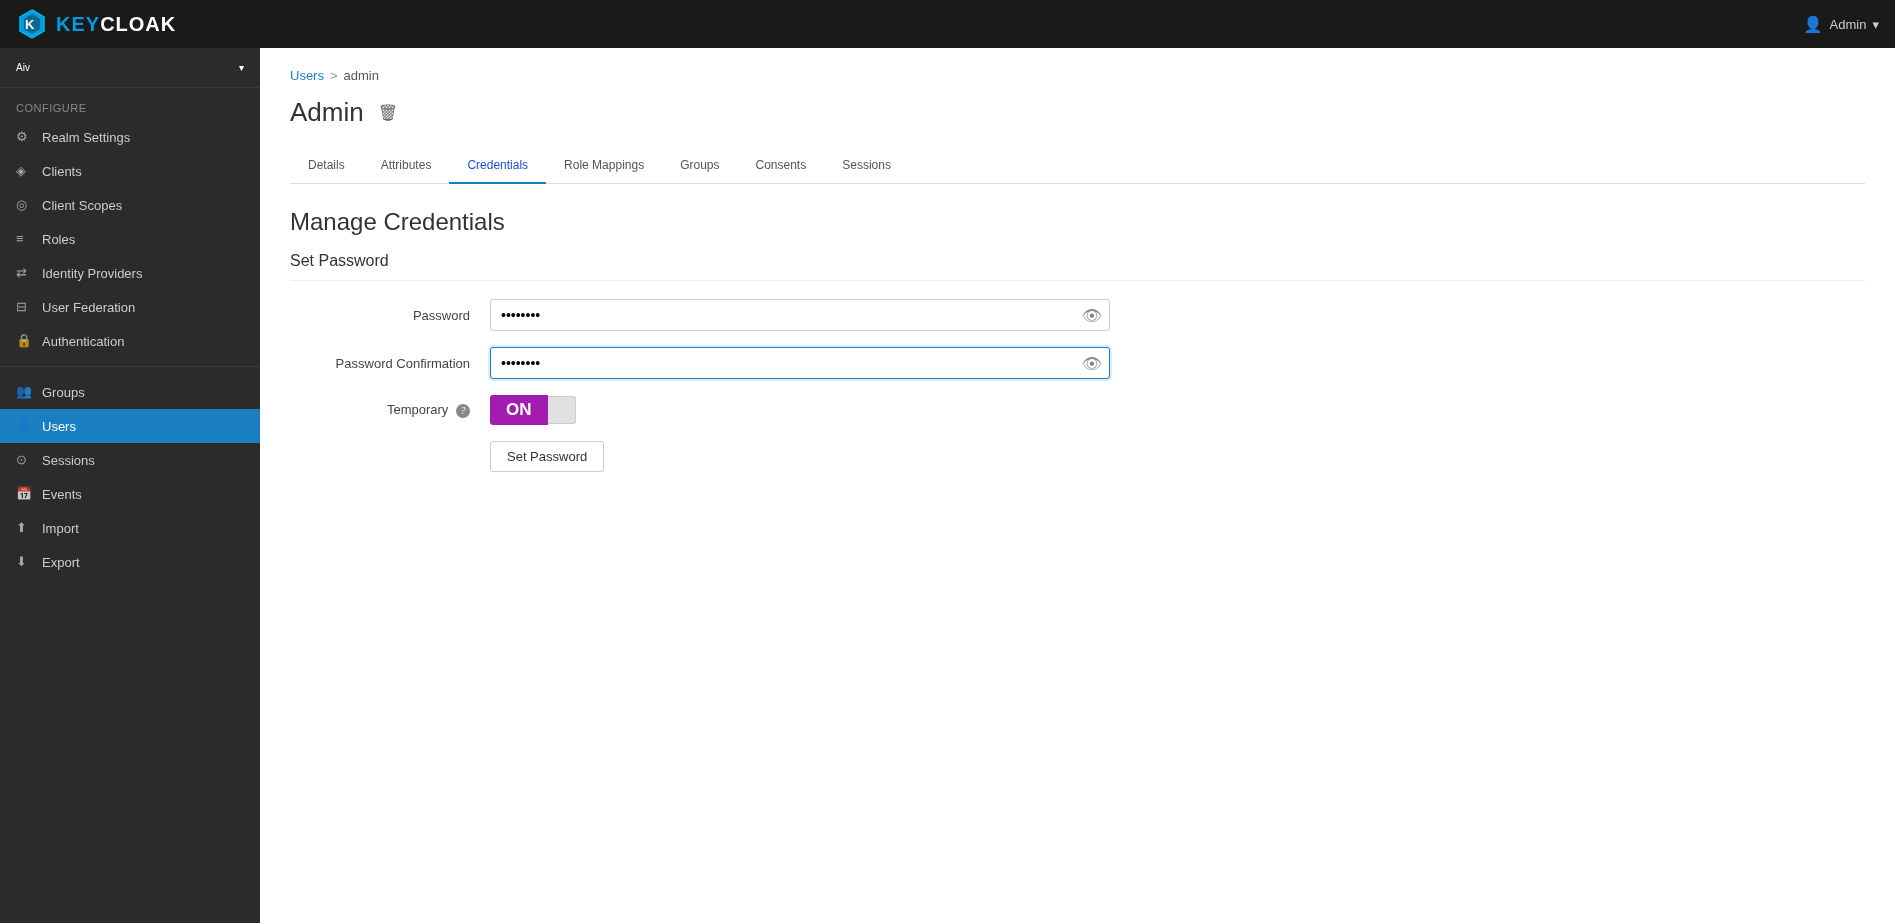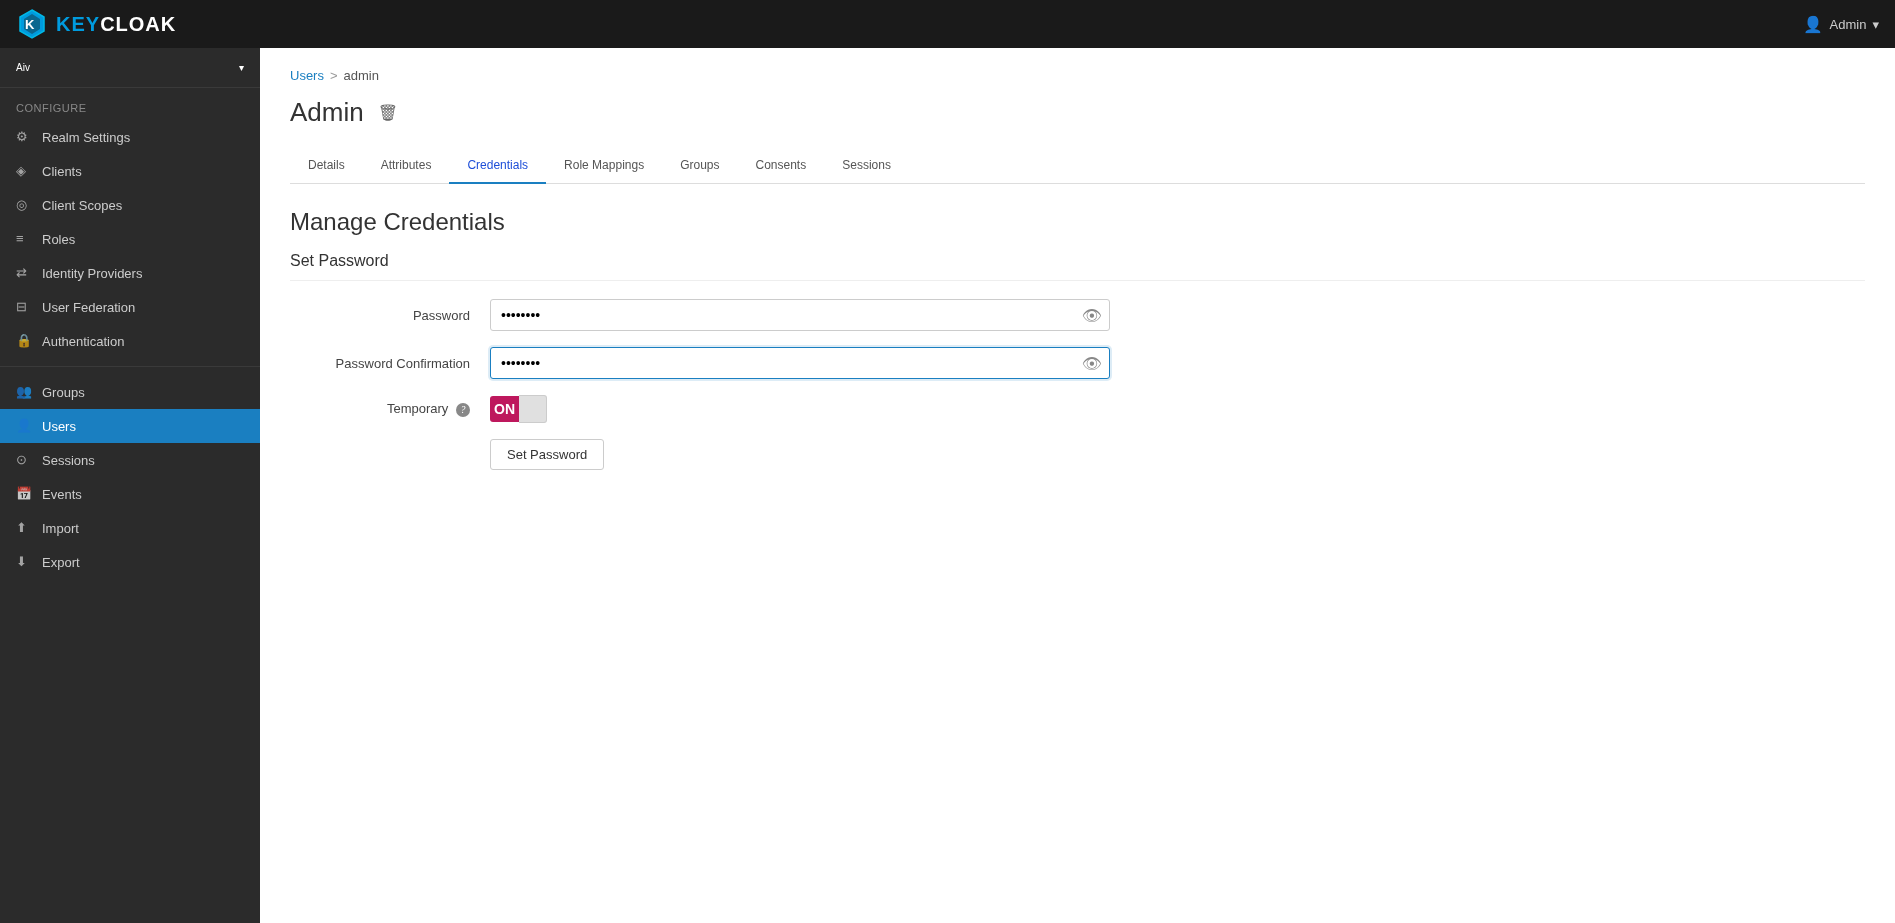--- a/index.html
+++ b/index.html
@@ -233,25 +233,25 @@
       padding: 2px;
     }
 
     
     .toggle-wrapper {
       display: flex;
       align-items: center;
       gap: 0;
     }
     .toggle-on {
-      background: #be185d;
+      background: #a21caf;
       color: #fff;
       border: none;
-      padding: 5px 4px;
-      font-size: 14px;
+      padding: 5px 16px;
+      font-size: 17px;
       font-weight: bold;
       cursor: pointer;
       border-radius: 3px 0 0 3px;
     }
     .toggle-off-area {
       background: #e0e0e0;
       border: 1px solid #ccc;
       width: 28px;
       height: 28px;
       cursor: pointer;

